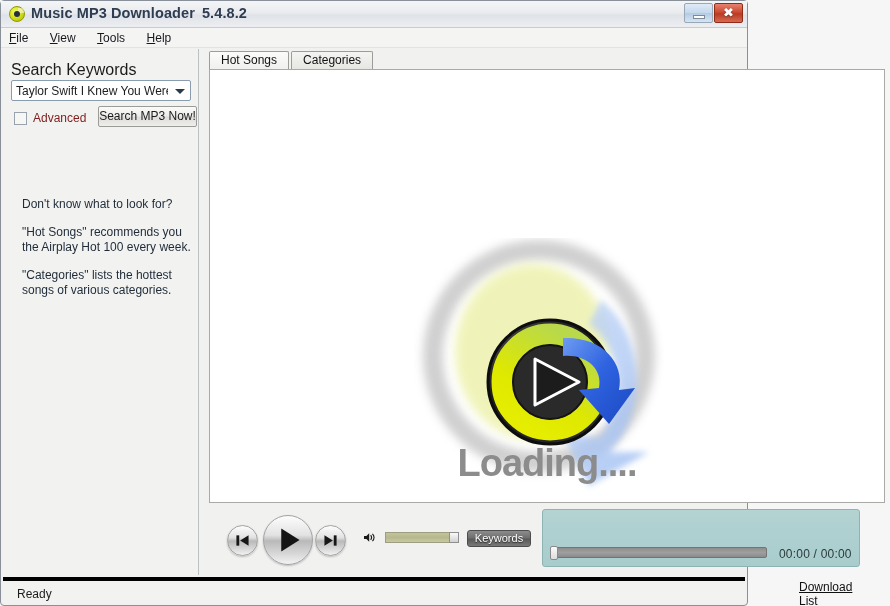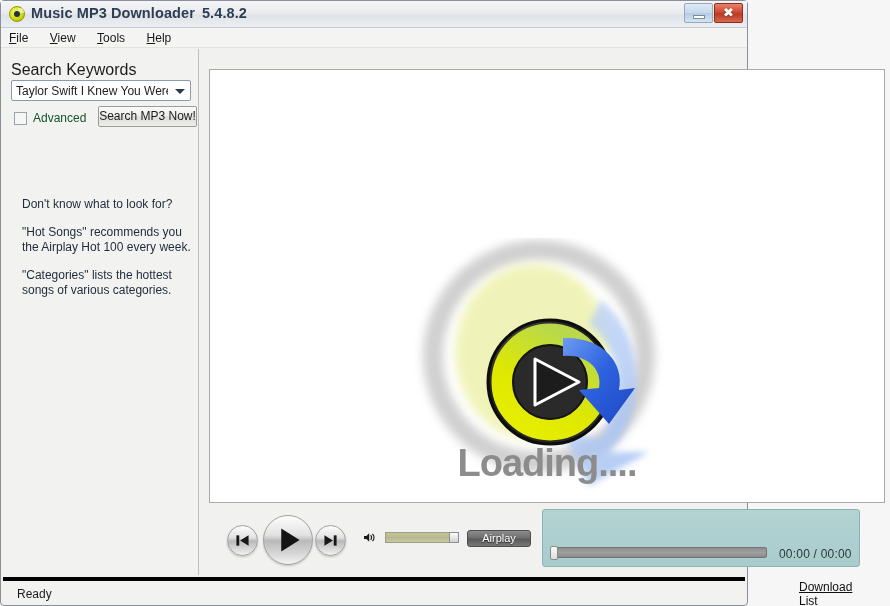--- a/index.html
+++ b/index.html
@@ -85,21 +85,21 @@
   }
   .combo-arrow{
     position:absolute;right:5px;top:8px;width:0;height:0;
     border-left:5px solid transparent;border-right:5px solid transparent;
     border-top:5px solid #2b3a4a;
   }
   .chk-wrap{position:absolute;left:11px;top:62px;display:flex;align-items:center;gap:6px;}
   .chk{
     width:13px;height:13px;background:#f6f6f5;border:1px solid #9aa3ad;box-sizing:border-box;
   }
-  .chk-label{font-size:12px;color:#14532d;}
+  .chk-label{font-size:12px;color:#7f1d1d;}
   .btn-search{
     position:absolute;left:95px;top:57px;width:99px;height:21px;
     background:linear-gradient(to bottom,#fbfbfa 0%,#ececea 48%,#dedcd8 52%,#eeeeec 100%);
     border:1px solid #9b9b97;box-sizing:border-box;border-radius:2px;
     font-size:12px;color:#1a1a1a;text-align:center;line-height:19px;cursor:default;
   }
   .help-block{position:absolute;left:19px;top:148px;width:172px;}
   .help-p{font-size:12px;color:#1f2b38;line-height:14.4px;margin:0 0 14px 0;}
   
   .tabstrip{
@@ -225,20 +225,24 @@
 
     <div class="btn-search">Search MP3 Now!</div>
 
     <div class="help-block">
       <p class="help-p">Don't know what to look for?</p>
       <p class="help-p">"Hot Songs" recommends you the Airplay Hot 100 every week.</p>
       <p class="help-p">"Categories" lists the hottest songs of various categories.</p>
     </div>
   </div>
 
+  <div class="tabstrip">
+    <div class="tab">Hot Songs</div>
+    <div class="tab inactive">Categories</div>
+  </div>
 
   <div class="content">
     <div class="loader">
       <svg width="268" height="270" viewBox="0 0 268 270" aria-hidden="true">
         <defs>
           <radialGradient id="gOuter" cx="50%" cy="45%" r="55%">
             <stop offset="60%" stop-color="#d9d9d9" stop-opacity="0"></stop>
             <stop offset="78%" stop-color="#c9c9c9" stop-opacity=".95"></stop>
             <stop offset="100%" stop-color="#e8e8e8" stop-opacity="0"></stop>
           </radialGradient>
@@ -322,21 +326,21 @@
     <svg class="spk" viewBox="0 0 13 13" aria-hidden="true">
       <path d="M1 5 H3.4 L6.2 2.2 V10.8 L3.4 8 H1 Z" fill="#1a1a1a"></path>
       <path d="M7.6 4.2 A3.2 3.2 0 0 1 7.6 8.8" fill="none" stroke="#1a1a1a" stroke-width="1.2"></path>
       <path d="M9.4 2.8 A5 5 0 0 1 9.4 10.2" fill="none" stroke="#1a1a1a" stroke-width="1.1"></path>
     </svg>
     <div class="vol-track">
       <div class="vol-thumb"></div>
     </div>
   </div>
 
-  <div class="btn-download">Airplay</div>
+  <div class="btn-download">Keywords</div>
 
   <div class="seekpanel">
     <div class="seek-track">
       <div class="seek-thumb"></div>
     </div>
     <div class="seek-time">00:00 / 00:00</div>
   </div>
 
   <div class="dl-list">Download List</div>
 

